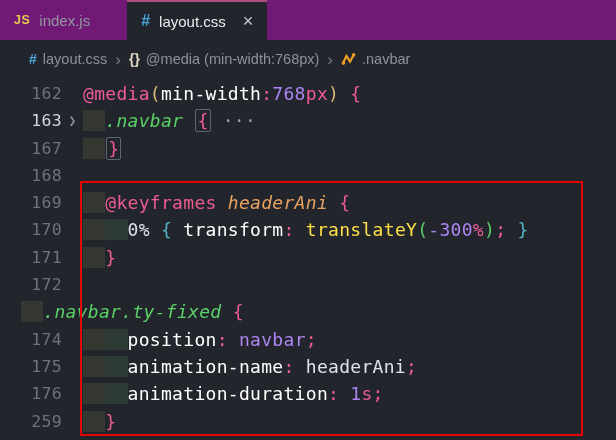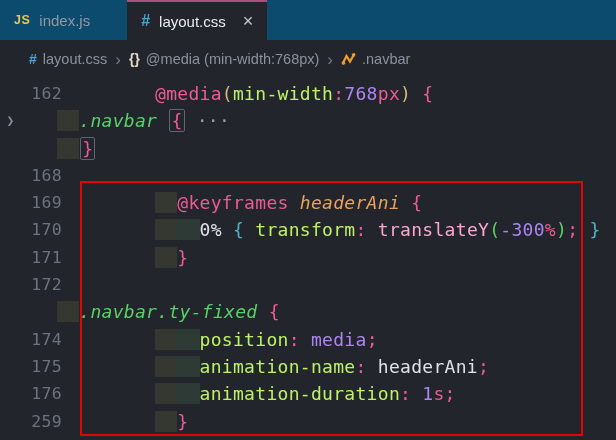--- a/index.html
+++ b/index.html
@@ -3,21 +3,21 @@
 <meta charset="utf-8">
 <style>
   * { margin:0; padding:0; box-sizing:border-box; }
   html,body { background:#16181d; }
   .window {
     position:relative; width:616px; height:440px; overflow:hidden;
     background:#22262c; font-family:"Liberation Sans", sans-serif;
   }
   
   .tabbar { position:absolute; top:0; left:0; right:0; height:40px;
-    background:#0c4a6e; display:flex; align-items:stretch; }
+    background:#701a75; display:flex; align-items:stretch; }
   .tab { display:flex; align-items:center; gap:9px; padding:0 14px;
     font-size:15px; color:#9299a3; cursor:pointer; }
   .tab.active { background:#22262c; color:#e9ebef;
     border-top:2.5px solid #ad4e81; margin-left:23px; }
   .js-icon { color:#e5cb4f; font-weight:bold; font-size:12.5px; font-style:normal;
     letter-spacing:0.5px; }
   .hash-icon { color:#4aa3d8; font-weight:bold; font-size:16px; }
   .close-x { color:#c8ccd2; font-size:18px; margin-left:8px; line-height:1; }
   
   .breadcrumbs { position:absolute; top:40px; left:0; right:0; height:38px;
@@ -25,33 +25,33 @@
     color:#8b929e; font-size:14.5px; background:#22262c; }
   .crumb { display:flex; align-items:center; gap:6px; cursor:pointer; }
   .crumb .hash-icon { font-size:14px; }
   .crumb-sep { color:#747b86; font-size:17px; line-height:1; padding:0 1px; }
   .braces-icon { color:#e2d9c4; font-weight:bold; font-size:14px; }
   .class-icon { display:inline-block; }
   
   .code { position:absolute; top:80px; left:0; right:0;
     font-family:"DejaVu Sans Mono", monospace; font-size:18px;
     letter-spacing:0.3px; color:#dfe3e9; }
-  .code-row { display:flex; height:27.3px; line-height:27.3px; white-space:pre;gap:36px; }
+  .code-row { display:flex; height:27.3px; line-height:27.3px; white-space:pre; }
   .gutter { flex:0 0 62px; text-align:right; color:#6c737e; font-size:16.5px;
     user-select:none; }
   .gutter.active-ln { color:#d0d5dc; }
   .fold-col { flex:0 0 21px; text-align:center; color:#868d97; font-size:13px; }
   .tk-pink   { color:#ee5b93; }
   .tk-gold   { color:#d8b878; }
-  .tk-cyan   { color:#bef264; }
+  .tk-cyan   { color:#ffffff; }
   .tk-purple { color:#ad85f2; }
   .tk-green  { color:#5ad167; font-style:italic; }
   .tk-green2 { color:#5ad167; }
   .tk-orange { color:#e9a160; font-style:italic; }
-  .tk-blue   { color:#f9a8d4; }
+  .tk-blue   { color:#fde047; }
   .tk-teal   { color:#4fb3c5; }
   .tk-white  { color:#dfe3e9; }
   .tk-fold   { color:#9aa0a8; }
   .tk-ind1   { background:#343830; }
   .tk-ind2   { background:#2d3a36; }
   .tk-box    { border:1px solid #5f6670; border-radius:2px; padding:0 1px;
     margin:0 1px; }
   
   .red-box { position:absolute; left:80px; top:181px; width:503px; height:255px;
     border:2px solid #e30505; pointer-events:none; }
@@ -89,29 +89,29 @@
         <path d="M2 11 L5.5 4 L9 9.5 L13 2.5" fill="none" stroke="#ee9d28" stroke-width="2.2" stroke-linecap="square"></path>
         <rect x="1" y="9.5" width="3" height="3" fill="#ee9d28" transform="rotate(-18 2.5 11)"></rect>
         <rect x="11" y="1.5" width="3" height="3" fill="#ee9d28" transform="rotate(-18 12.5 3)"></rect>
       </svg>
       <span>.navbar</span>
     </span>
   </div>
 
   <div class="code" id="code-area">
       <div class="code-row"><span class="gutter">162</span><span class="fold-col"></span><span><span class="tk-pink">@media</span><span class="tk-gold">(</span><span class="tk-cyan">min-width</span><span class="tk-pink">:</span><span class="tk-purple">768</span><span class="tk-pink">px</span><span class="tk-gold">)</span><span class="tk-white"> </span><span class="tk-pink">{</span></span></div>
-      <div class="code-row"><span class="fold-col">❯</span><span><span class="tk-ind1">  </span><span class="tk-green">.navbar</span><span class="tk-white"> </span><span class="tk-pink tk-box">{</span><span class="tk-fold"> ···</span></span></div>
-      <div class="code-row"><span class="fold-col"></span><span><span class="tk-ind1">  </span><span class="tk-pink tk-box">}</span></span></div>
+      <div class="code-row"><span class="gutter active-ln">163</span><span class="fold-col">❯</span><span><span class="tk-ind1">  </span><span class="tk-green">.navbar</span><span class="tk-white"> </span><span class="tk-pink tk-box">{</span><span class="tk-fold"> ···</span></span></div>
+      <div class="code-row"><span class="gutter">167</span><span class="fold-col"></span><span><span class="tk-ind1">  </span><span class="tk-pink tk-box">}</span></span></div>
       <div class="code-row"><span class="gutter">168</span><span class="fold-col"></span><span></span></div>
       <div class="code-row"><span class="gutter">169</span><span class="fold-col"></span><span><span class="tk-ind1">  </span><span class="tk-pink">@keyframes</span><span class="tk-white"> </span><span class="tk-orange">headerAni</span><span class="tk-white"> </span><span class="tk-pink">{</span></span></div>
       <div class="code-row"><span class="gutter">170</span><span class="fold-col"></span><span><span class="tk-ind1">  </span><span class="tk-ind2">  </span><span class="tk-white">0%</span><span class="tk-white"> </span><span class="tk-teal">{</span><span class="tk-white"> </span><span class="tk-cyan">transform</span><span class="tk-pink">:</span><span class="tk-white"> </span><span class="tk-blue">translateY</span><span class="tk-green2">(</span><span class="tk-purple">-300</span><span class="tk-pink">%</span><span class="tk-green2">)</span><span class="tk-pink">;</span><span class="tk-white"> </span><span class="tk-teal">}</span></span></div>
       <div class="code-row"><span class="gutter">171</span><span class="fold-col"></span><span><span class="tk-ind1">  </span><span class="tk-pink">}</span></span></div>
       <div class="code-row"><span class="gutter">172</span><span class="fold-col"></span><span></span></div>
       <div class="code-row"><span class="fold-col"></span><span><span class="tk-ind1">  </span><span class="tk-green">.navbar.ty-fixed</span><span class="tk-white"> </span><span class="tk-pink">{</span></span></div>
-      <div class="code-row"><span class="gutter">174</span><span class="fold-col"></span><span><span class="tk-ind1">  </span><span class="tk-ind2">  </span><span class="tk-cyan">position</span><span class="tk-pink">:</span><span class="tk-white"> </span><span class="tk-purple">media</span><span class="tk-pink">;</span></span></div>
+      <div class="code-row"><span class="gutter">174</span><span class="fold-col"></span><span><span class="tk-ind1">  </span><span class="tk-ind2">  </span><span class="tk-cyan">position</span><span class="tk-pink">:</span><span class="tk-white"> </span><span class="tk-purple">navbar</span><span class="tk-pink">;</span></span></div>
       <div class="code-row"><span class="gutter">175</span><span class="fold-col"></span><span><span class="tk-ind1">  </span><span class="tk-ind2">  </span><span class="tk-cyan">animation-name</span><span class="tk-pink">:</span><span class="tk-white"> </span><span class="tk-white">headerAni</span><span class="tk-pink">;</span></span></div>
       <div class="code-row"><span class="gutter">176</span><span class="fold-col"></span><span><span class="tk-ind1">  </span><span class="tk-ind2">  </span><span class="tk-cyan">animation-duration</span><span class="tk-pink">:</span><span class="tk-white"> </span><span class="tk-purple">1</span><span class="tk-pink">s</span><span class="tk-pink">;</span></span></div>
       <div class="code-row"><span class="gutter">259</span><span class="fold-col"></span><span><span class="tk-ind1">  </span><span class="tk-pink">}</span></span></div>
     </div>
 
   <div class="red-box" id="red-box" style="border-color: rgb(227, 5, 5);"></div>
 
 </div>
 
 </body></html>

